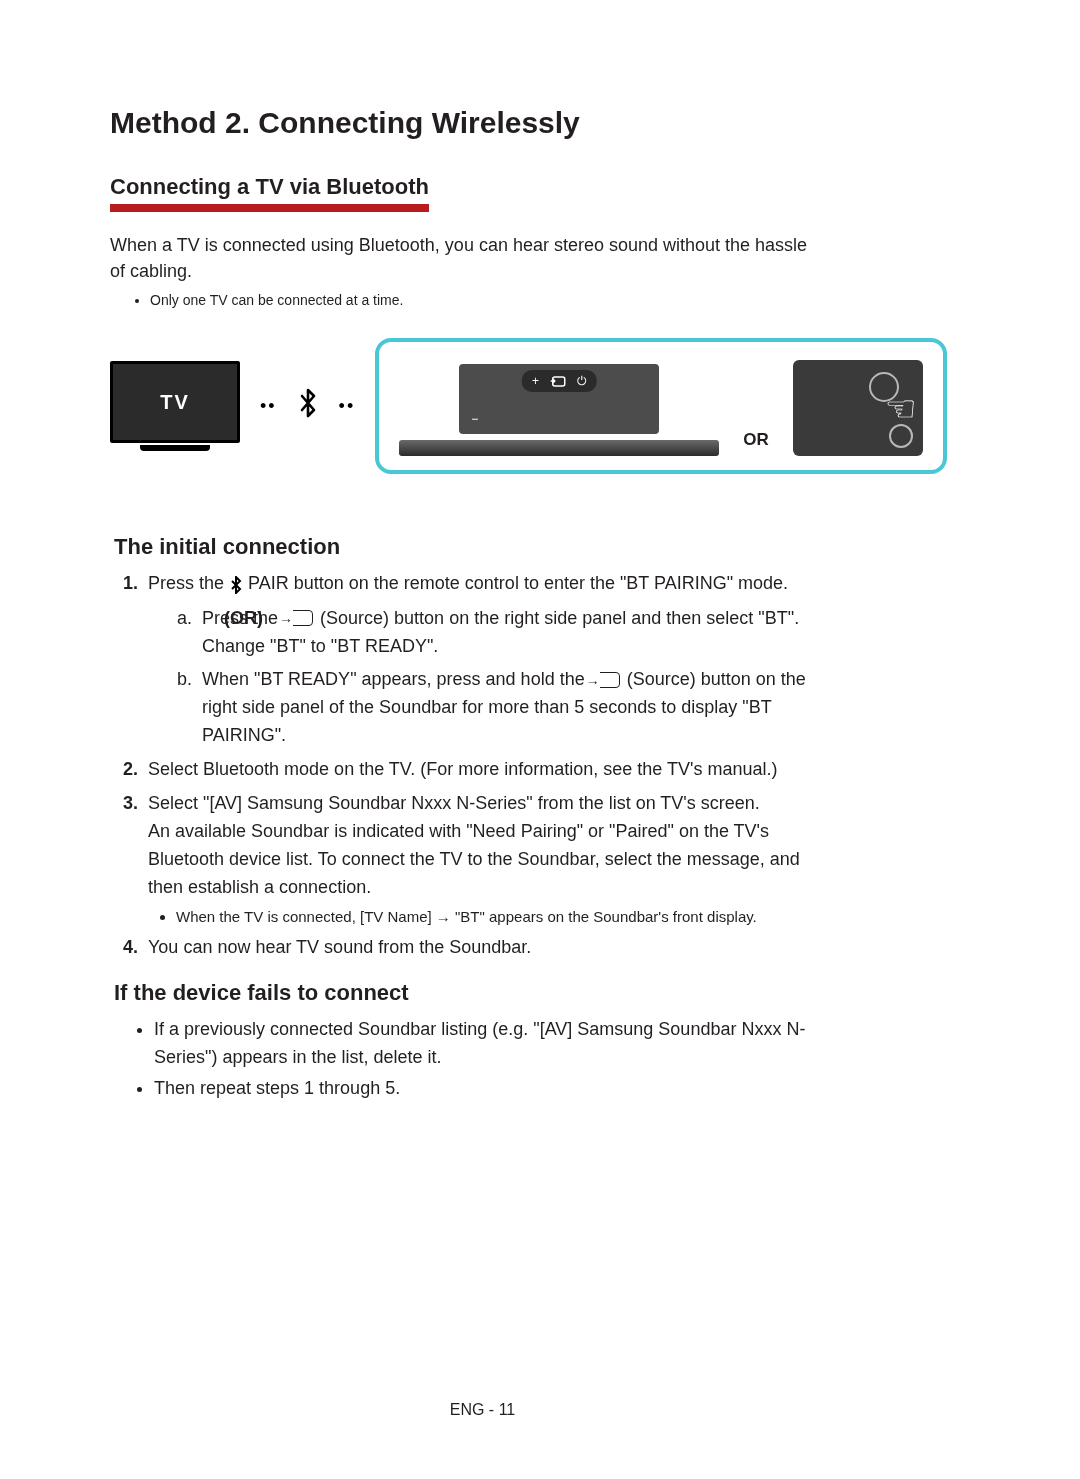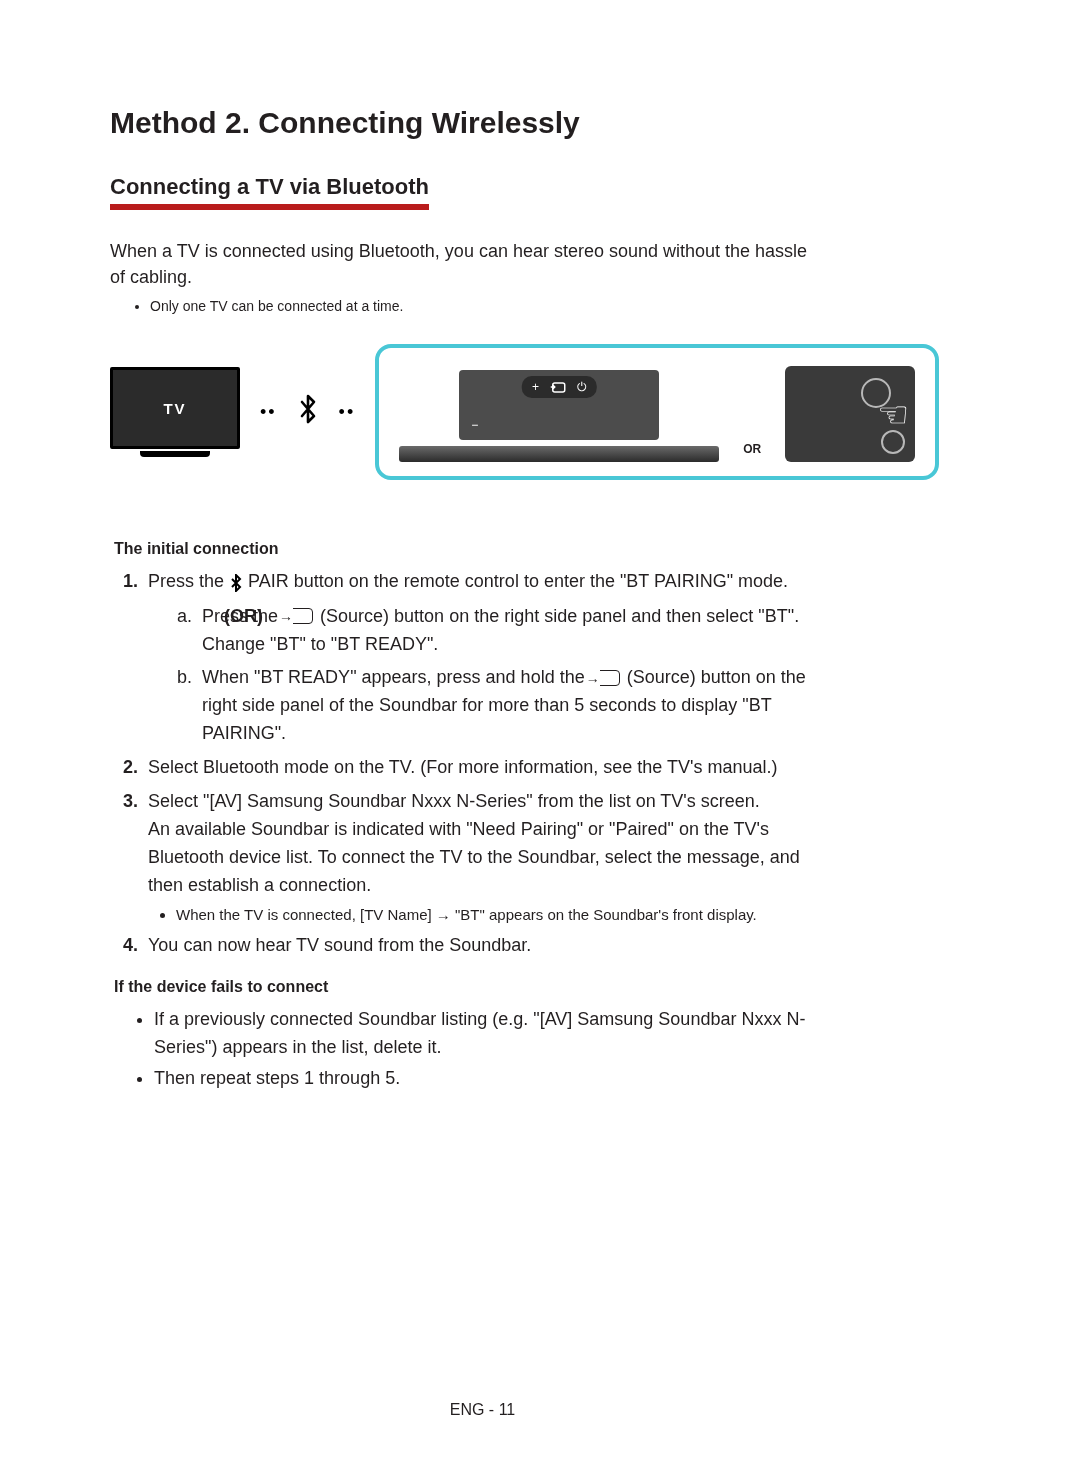--- a/index.html
+++ b/index.html
@@ -1,42 +1,42 @@
 <!DOCTYPE html>
 <html><head>
 <meta charset="utf-8">
 <style>
   * { box-sizing: border-box; margin: 0; padding: 0; }
   html, body { width: 1080px; height: 1479px; background: #fff; font-family: Arial, Helvetica, sans-serif; color: #231f20; }
   .page { padding: 106px 110px 60px 110px; width: 927px; min-height: 1380px; position: relative; }
   h1[data-name="page-title"] { font-size: 30px; font-weight: 700; margin-bottom: 34px; }
-  h2[data-name="section-heading"] { font-size: 22px; font-weight: 700; display: inline-block; border-bottom: 6px solid #b91c1c; padding-bottom: 4px; margin-bottom: 16px; }
+  h2[data-name="section-heading"] { font-size: 22px; font-weight: 700; display: inline-block; border-bottom: 8px solid #b91c1c; padding-bottom: 4px; margin-bottom: 16px; }
   p { font-size: 18px; line-height: 1.45; }
-  .intro-para { margin: 12px 0 6px 0; }
+  .intro-para { margin: 4px 0 6px 0; }
   .bullet-list { list-style: disc; padding-left: 40px; margin-top: 4px; }
   .bullet-list li { font-size: 14px; line-height: 1.45; margin: 2px 0; }
   .figures { display: flex; align-items: center; margin: 28px 0 60px 0; gap: 20px; }
   .tv-block { position: relative; width: 130px; }
   .tv-frame { width: 130px; height: 82px; background: #2b2b2b; border: 3px solid #000; border-radius: 2px; display: flex; align-items: center; justify-content: center; }
-  .tv-frame span { color: #fff; font-weight: 700; font-size: 15px; letter-spacing: 2px; }
+  .tv-frame span { color: #fff; font-weight: 700; font-size: 20px; letter-spacing: 2px; }
   .tv-stand { width: 70px; height: 6px; background: #000; margin: 2px auto 0 auto; border-radius: 0 0 4px 4px; }
   .bt-icon { font-size: 26px; font-weight: 700; position: relative; }
   .dots { letter-spacing: 2px; color: #000; font-size: 18px; }
   .callout-box { flex: 1; border: 4px solid #49c7d6; border-radius: 16px; padding: 18px 20px 14px 20px; display: flex; align-items: flex-end; gap: 22px; position: relative; }
   .sb-panel { flex: 1; display: flex; flex-direction: column; align-items: center; }
   .sb-top { width: 200px; height: 70px; background:#4c4c4c; border-radius: 4px; position: relative; margin-bottom: 6px; }
   .sb-ctrls { position:absolute; top:6px; left:50%; transform:translateX(-50%); background:#2b2b2b; border-radius:10px; padding:4px 10px; display:flex; gap:10px; align-items:center; color:#fff; font-size:12px;}
   .soundbar { width: 320px; height: 16px; background: linear-gradient(#6a6a6a,#2b2b2b); border-radius: 3px; }
-  .or-label { font-weight: 700; font-size: 12px; margin: 0 2px 6px 2px; }
+  .or-label { font-weight: 700; font-size: 17px; margin: 0 2px 6px 2px; }
   .sb-remote { width: 130px; height: 96px; background:#3a3a3a; border-radius:6px; position: relative; overflow:hidden;}
   .sb-remote .circle { position:absolute; border:2px solid #b8b8b8; border-radius:50%; }
   .sb-remote .circle.c1 { width:30px; height:30px; top:12px; right:24px; }
   .sb-remote .circle.c2 { width:24px; height:24px; bottom:8px; right:10px; }
   .sb-remote .hand { position:absolute; top:28px; right:6px; font-size:36px; color:#fff; }
-  h3[data-name="subsection-heading"] { font-size: 16px; font-weight: 700; margin: 14px 0 10px 4px; }
+  h3[data-name="subsection-heading"] { font-size: 22px; font-weight: 700; margin: 14px 0 10px 4px; }
   .steps { padding-left: 4px; }
   .step-row { display: flex; font-size: 18px; line-height: 1.55; margin: 6px 0; }
   .step-num { width: 34px; flex: none; font-weight: 700; text-align: right; padding-right: 10px; }
   .step-body { flex: 1; }
   .or-aside { position: absolute; left: 114px; font-weight: 700; font-size: 18px; }
   .step-body ul { list-style: disc; padding-left: 28px; margin-top: 4px; }
   .step-body ul li { font-size: 15px; line-height: 1.5; }
   b { font-weight: 400; }
   .source-icon { display: inline-block; width: 28px; height: 16px; border: 1.5px solid #231f20; border-radius: 4px; vertical-align: middle; position: relative; margin: 0 2px 2px 2px; }
   .source-icon::before { content: "→"; position: absolute; left: -7px; top: -3px; font-size: 14px; background:#fff; }

